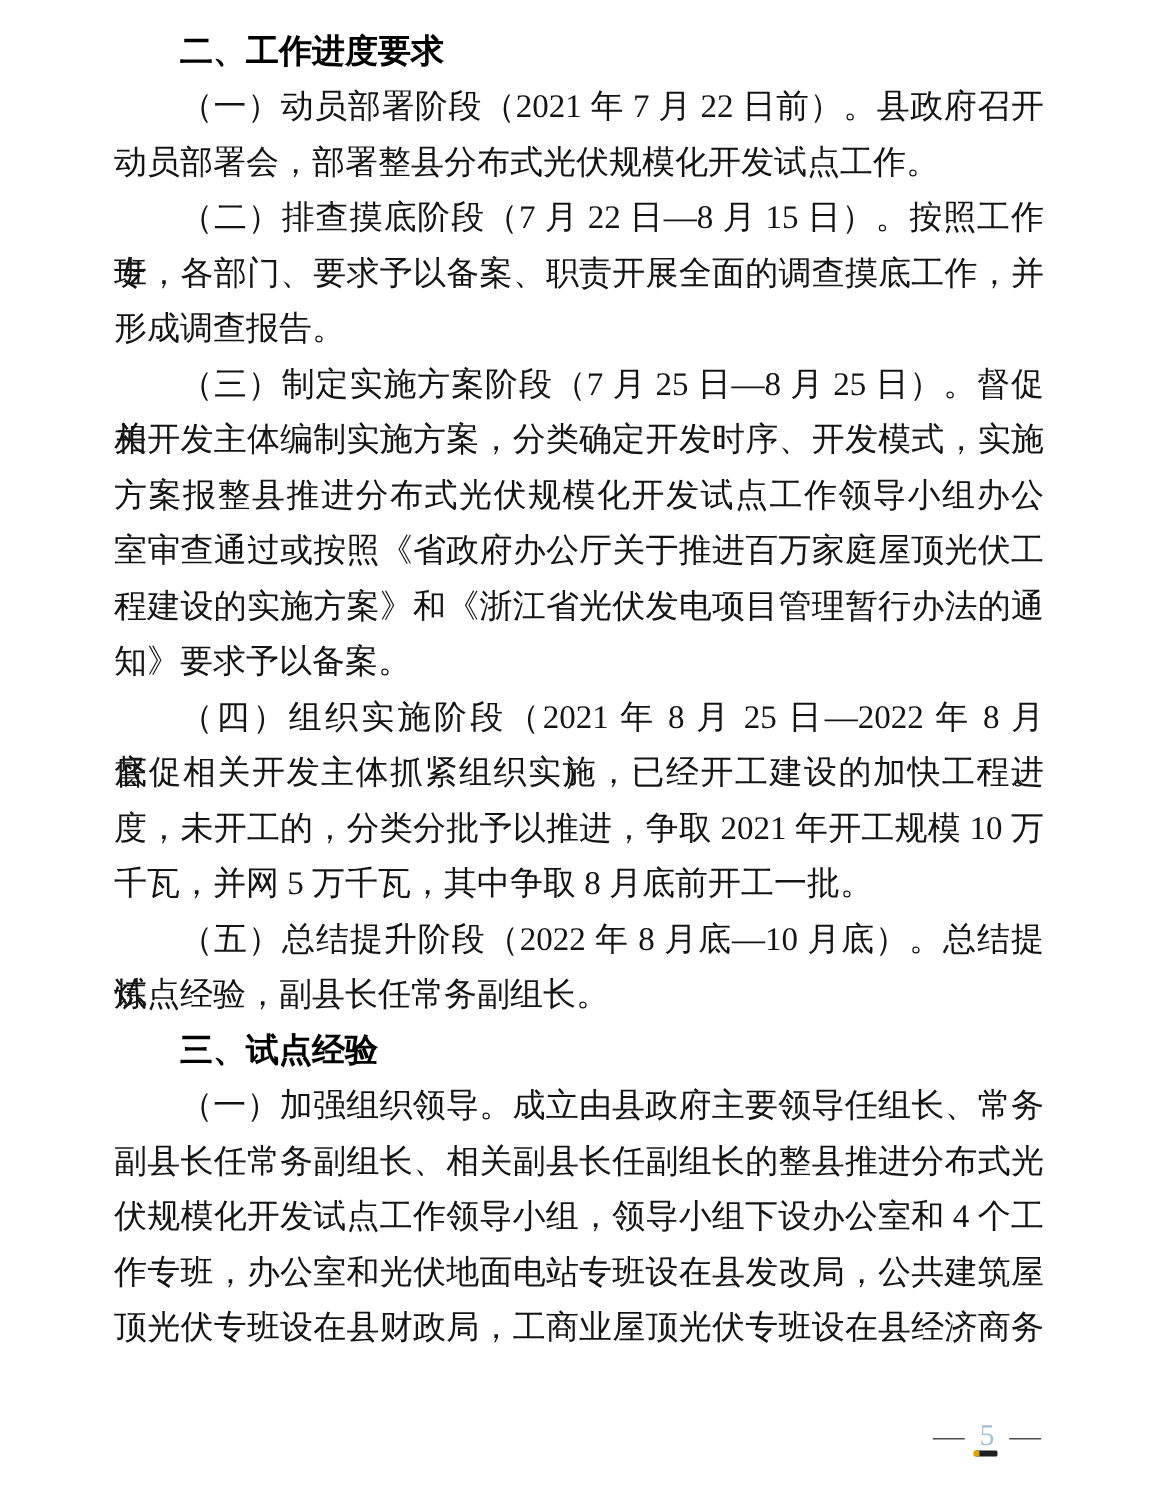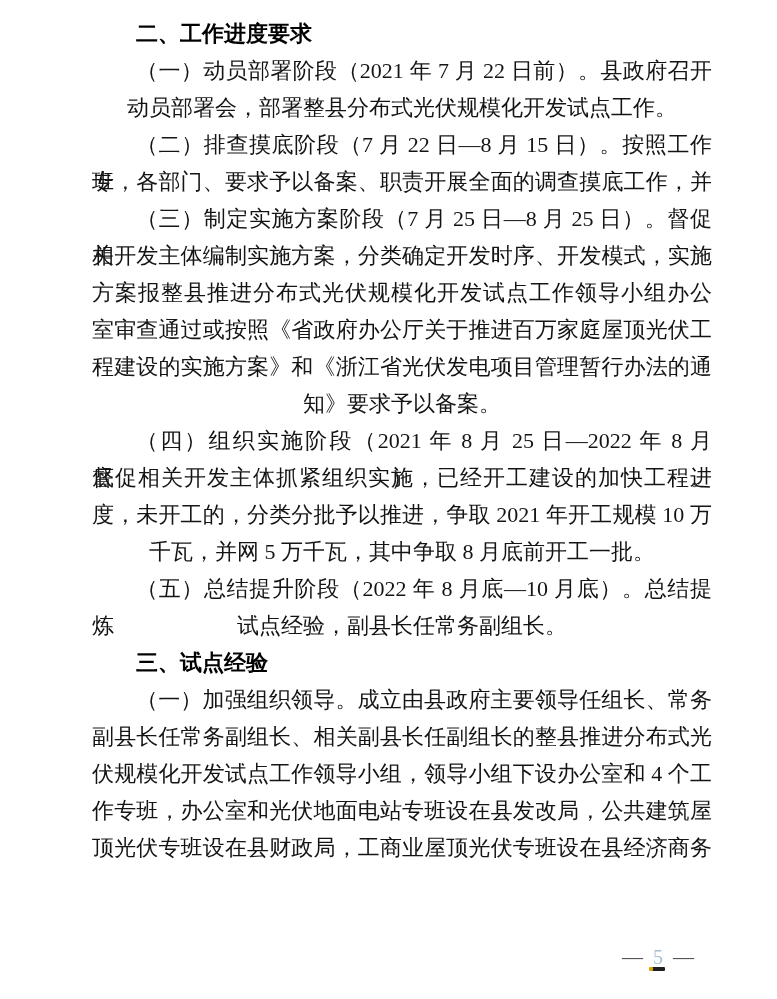--- a/index.html
+++ b/index.html
@@ -10,21 +10,21 @@
   .page {
     position: relative;
     width: 777px;
     height: 999px;
     background: #ffffff;
     overflow: hidden;
     font-family: "Liberation Serif", serif;
   }
   .content {
     position: absolute;
-    left: 92px;
+    left: 76px;
     top: 15px;
     width: 620px;
   }
   .line {
     height: 37px;
     line-height: 37px;
     font-size: 22px;
     color: var(--text, #141414);
     letter-spacing: 0;
     white-space: nowrap;
@@ -46,21 +46,21 @@
     text-align-last: justify;
   }
   
   .line.k-para-mid {
     white-space: normal;
     text-align: justify;
     text-align-last: justify;
   }
   
   .line.k-para-end {
-    text-align: center;
+    text-align: left;
   }
   .footer {
     position: absolute;
     left: 622px;
     top: 942px;
     height: 30px;
     display: flex;
     align-items: center;
     gap: 9px;
     font-size: 21px;
@@ -108,20 +108,21 @@
       <div class="line k-heading">二、工作进度要求</div>
 
       <div class="line k-para-start">（一）动员部署阶段（2021 年 7 月 22 日前）。县政府召开</div>
 
       <div class="line k-para-end">动员部署会，部署整县分布式光伏规模化开发试点工作。</div>
 
       <div class="line k-para-start">（二）排查摸底阶段（7 月 22 日—8 月 15 日）。按照工作专</div>
 
       <div class="line k-para-mid">班，各部门、要求予以备案、职责开展全面的调查摸底工作，并</div>
 
+      <div class="line k-para-end">形成调查报告。</div>
 
       <div class="line k-para-start">（三）制定实施方案阶段（7 月 25 日—8 月 25 日）。督促相</div>
 
       <div class="line k-para-mid">关开发主体编制实施方案，分类确定开发时序、开发模式，实施</div>
 
       <div class="line k-para-mid">方案报整县推进分布式光伏规模化开发试点工作领导小组办公</div>
 
       <div class="line k-para-mid">室审查通过或按照《省政府办公厅关于推进百万家庭屋顶光伏工</div>
 
       <div class="line k-para-mid">程建设的实施方案》和《浙江省光伏发电项目管理暂行办法的通</div>

